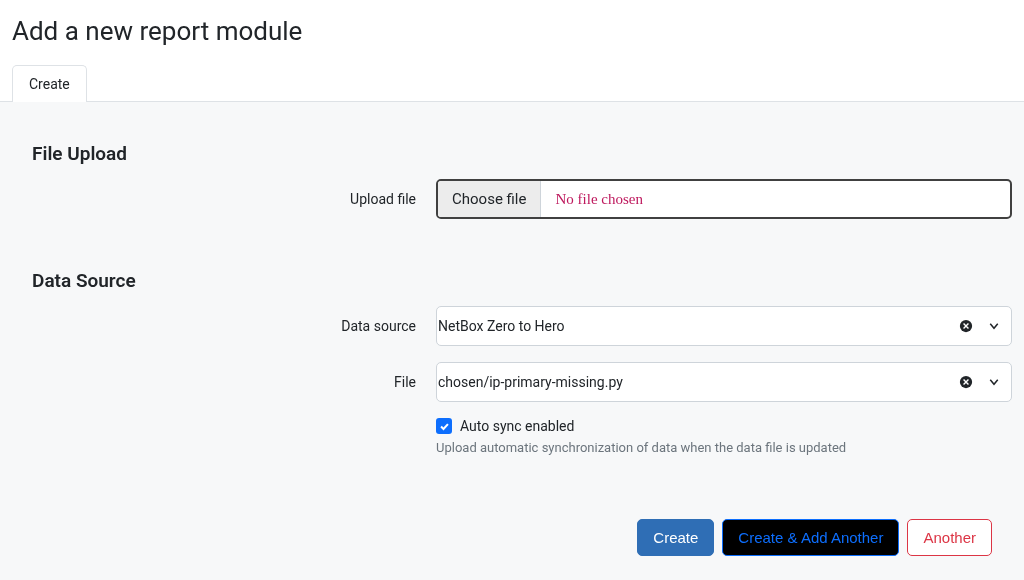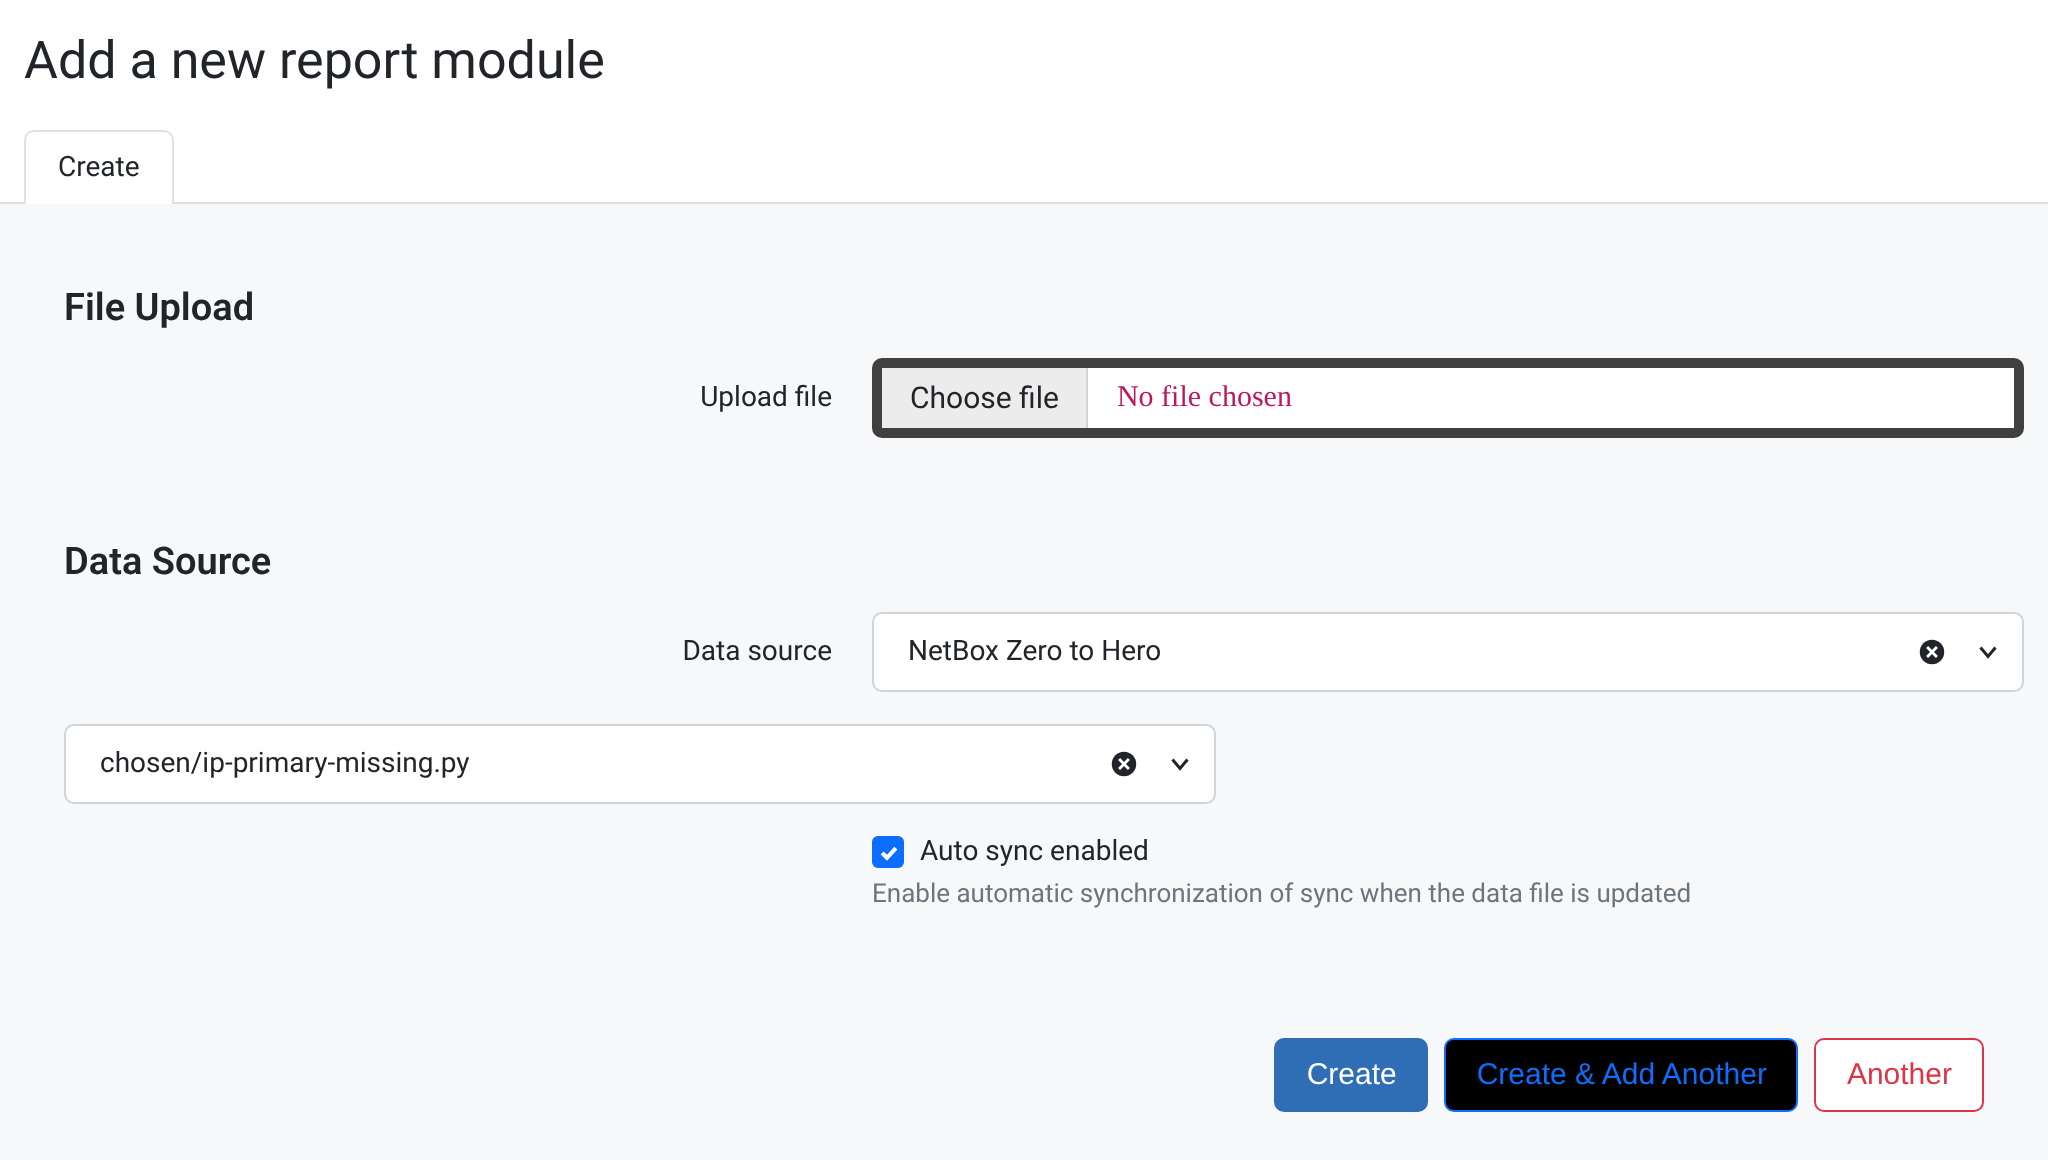--- a/index.html
+++ b/index.html
@@ -62,21 +62,21 @@
       padding-right: 20px;
       font-size: 14px;
       flex-shrink: 0;
     }
     .form-control-wrap {
       flex: 1;
       width: 576px;
     }
     .file-input {
       display: flex;
-      border: 5px solid #404040;
+      border: 2px solid #404040;
       border-radius: 5px;
       overflow: hidden;
       height: 40px;
       width: 576px;
       background: #fff;
     }
     .file-choose {
       background: #ececec;
       border-right: 1px solid #ced4da;
       padding: 0 14px;
@@ -94,21 +94,21 @@
       font-family: Liberation Serif, serif;
     }
     .select-control {
       display: flex;
       align-items: center;
       border: 1px solid #ced4da;
       border-radius: 5px;
       height: 40px;
       width: 576px;
       background: #fff;
-      padding: 0 10px 0 17px;
+      padding: 0 10px 0 1px;
       cursor: pointer;
       font-size: 14px;
     }
     .select-value {
       flex: 1;
     }
     .select-icons {
       display: flex;
       align-items: center;
       gap: 14px;
@@ -248,20 +248,21 @@
               <svg viewBox="0 0 16 16">
                   <path d="M3 5 L8 11 L13 5" fill="none" stroke="#212529" stroke-width="2"></path>
                 </svg>
             </span>
           </span>
         </div>
       </div>
     </div>
 
     <div class="form-row">
+      <div class="form-label">File</div>
       <div class="form-control-wrap">
         <div class="select-control">
           <span class="select-value">chosen/ip-primary-missing.py</span>
           <span class="select-icons">
             <span class="clear-icon">
               <svg viewBox="0 0 16 16">
                   <circle cx="8" cy="8" r="7" fill="#212529"></circle>
                   <path d="M5.2 5.2 L10.8 10.8 M10.8 5.2 L5.2 10.8" stroke="#fff" stroke-width="1.6"></path>
                 </svg>
             </span>
@@ -276,21 +277,21 @@
     </div>
 
     <div class="checkbox-row">
       <span class="checkbox">
         <svg viewBox="0 0 16 16">
             <path d="M3 8 L6.5 11.5 L13 4.5"></path>
           </svg>
       </span>
       <span class="checkbox-label">Auto sync enabled</span>
     </div>
-    <div class="help-text">Enable automatic synchronization of sync when the data file is updated</div>
+    <div class="help-text">Upload automatic synchronization of data when the data file is updated</div>
 
     <div class="actions">
       <button class="btn btn-primary">Create</button>
       <button class="btn btn-outline-primary">Create &amp; Add Another</button>
       <button class="btn btn-outline-danger">Another</button>
     </div>
 
   </div>
 </div>
 

